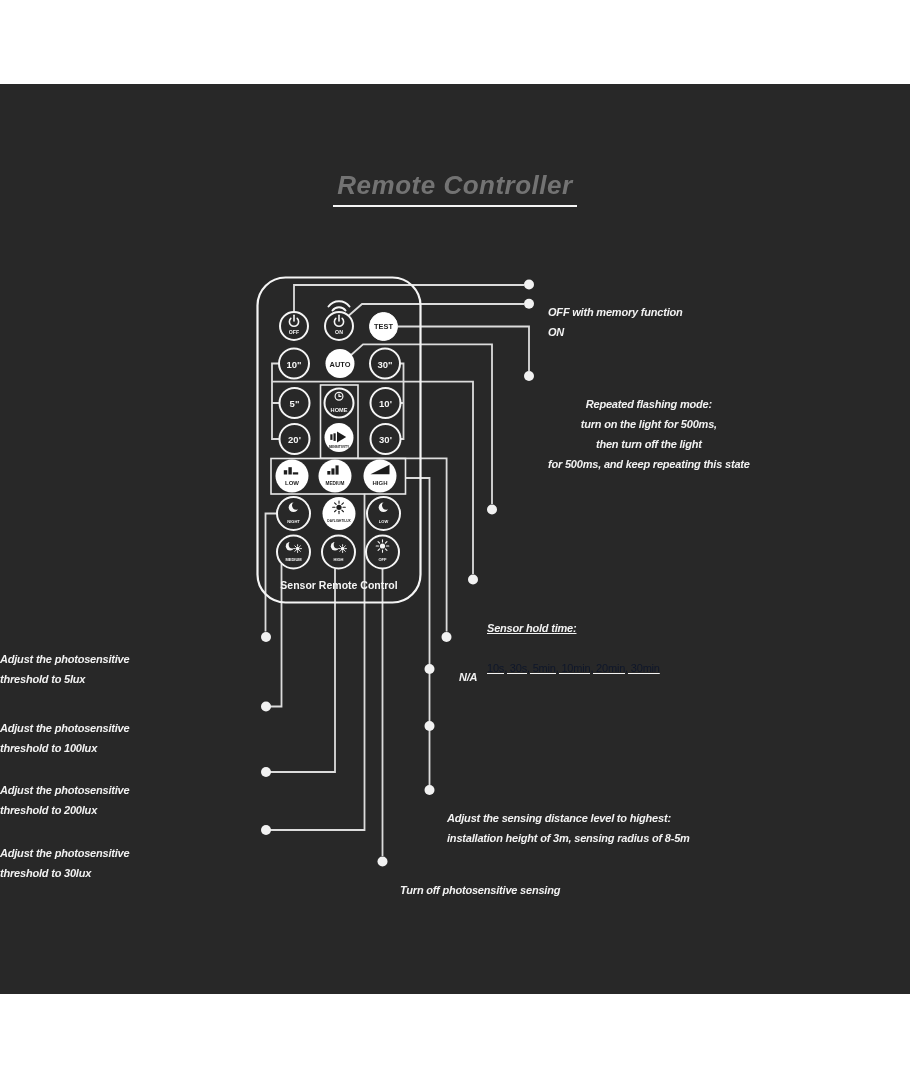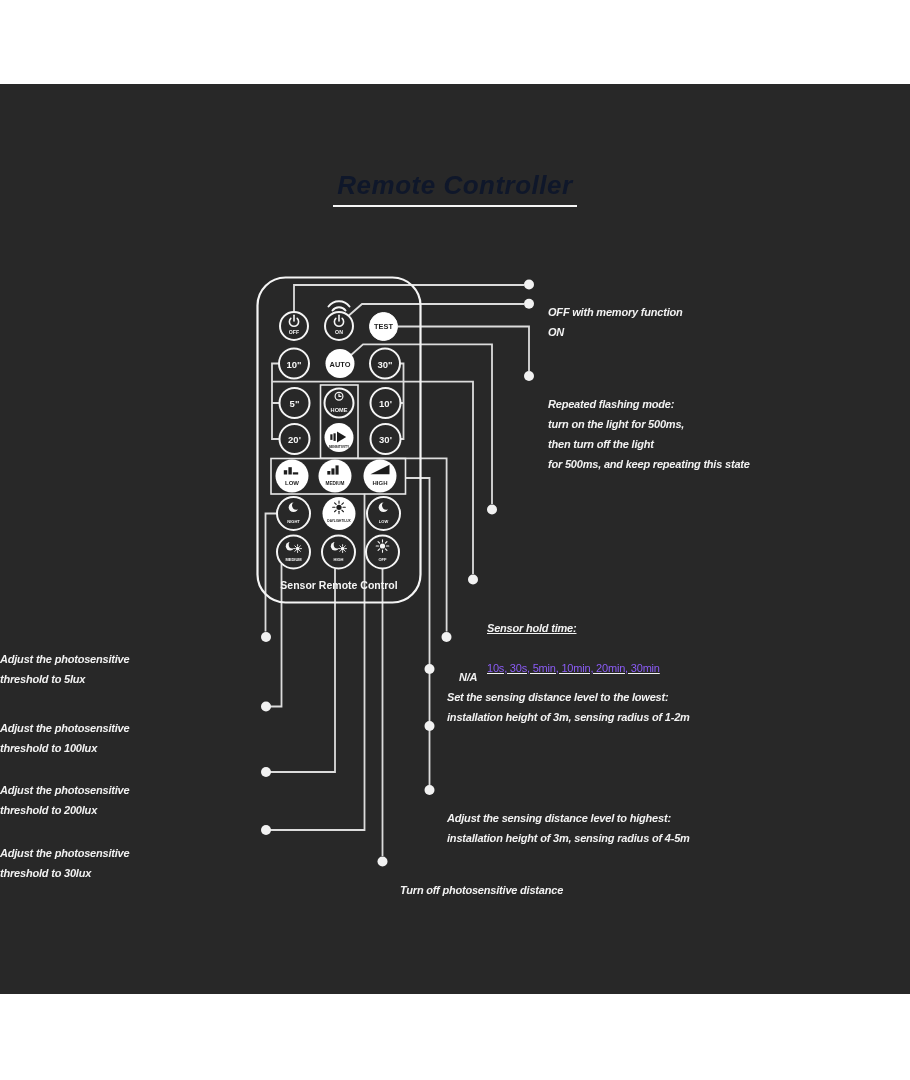--- a/index.html
+++ b/index.html
@@ -2,26 +2,26 @@
 <html><head>
 <meta charset="utf-8">
 <style>
   html,body{margin:0;padding:0;}
   body{width:910px;height:1080px;position:relative;background:#ffffff;
        font-family:"Liberation Sans", sans-serif;}
   #stage{position:absolute;left:0;top:0;width:910px;height:1080px;overflow:hidden;}
   .canvas{position:absolute;left:0;top:84px;width:910px;height:910px;background:#282828;}
   svg.overlay{position:absolute;left:0;top:0;}
   .title{position:absolute;top:170px;left:0;width:910px;text-align:center;}
-  .title span{display:inline-block;color:#0f172a;font-size:26px;font-weight:bold;font-style:italic;
+  .title span{display:inline-block;color:#737373;font-size:26px;font-weight:bold;font-style:italic;
        letter-spacing:.5px;border-bottom:2.5px solid #f5f5f5;padding:0 4px 4px 4px;}
   .ann{position:absolute;color:#f2f2f2;font-size:11px;font-weight:bold;font-style:italic;
        line-height:20px;letter-spacing:-0.2px;white-space:pre-line;margin-top:28px;}
   .ann.right-align{left:0;width:247px;}
-  .ann .plain{font-weight:400;font-style:normal;color:#8b5cf6;}
+  .ann .plain{font-weight:400;font-style:normal;color:#0f172a;}
 </style>
 </head>
 <body>
 
 <div id="stage">
   <div class="canvas"></div>
 
   <div class="title">
     <span>Remote Controller</span>
   </div>
@@ -232,34 +232,32 @@
         </g>
         <text x="382.5" y="561" font-size="4" font-weight="bold" fill="#f5f5f5" text-anchor="middle">OFF</text>
       </g>
 
       <text x="339" y="589" font-size="10.5" font-weight="bold" fill="#f5f5f5" text-anchor="middle">Sensor Remote Control</text>
     </g>
   </svg>
 
   <div class="ann" style="left:548px;top:274px;">OFF with memory function</div>
   <div class="ann" style="left:548px;top:293.5px;">ON</div>
-  <div class="ann" style="left:548px;top:366px;">Repeated flashing mode:
+  <div class="ann" style="left:548px;top:366px;text-align:center;">Repeated flashing mode:
 turn on the light for 500ms,
 then turn off the light
 for 500ms, and keep repeating this state</div>
   <div class="ann" style="left:487px;top:569.5px;text-decoration:underline;">
     <span>Sensor hold time:</span><br>
     <span class="plain">10s, 30s, 5min, 10min, 20min, 30min</span>
   </div>
   <div class="ann" style="left:459px;top:639px;">N/A</div>
-  <div class="ann" style="left:447px;top:659px;">Set the sensing distance level to the lowest:
-installation height of 3m, sensing radius of 1-2m</div>
   <div class="ann" style="left:447px;top:780px;">Adjust the sensing distance level to highest:
-installation height of 3m, sensing radius of 4-5m</div>
-  <div class="ann" style="left:400px;top:851.5px;">Turn off photosensitive distance</div>
+installation height of 3m, sensing radius of 8-5m</div>
+  <div class="ann" style="left:400px;top:851.5px;">Turn off photosensitive sensing</div>
 
   <div class="ann right-align" style="top:620.5px;">Adjust the photosensitive
 threshold to 5lux</div>
   <div class="ann right-align" style="top:689.5px;">Adjust the photosensitive
 threshold to 100lux</div>
   <div class="ann right-align" style="top:751.5px;">Adjust the photosensitive
 threshold to 200lux</div>
   <div class="ann right-align" style="top:815px;">Adjust the photosensitive
 threshold to 30lux</div>
 </div>

